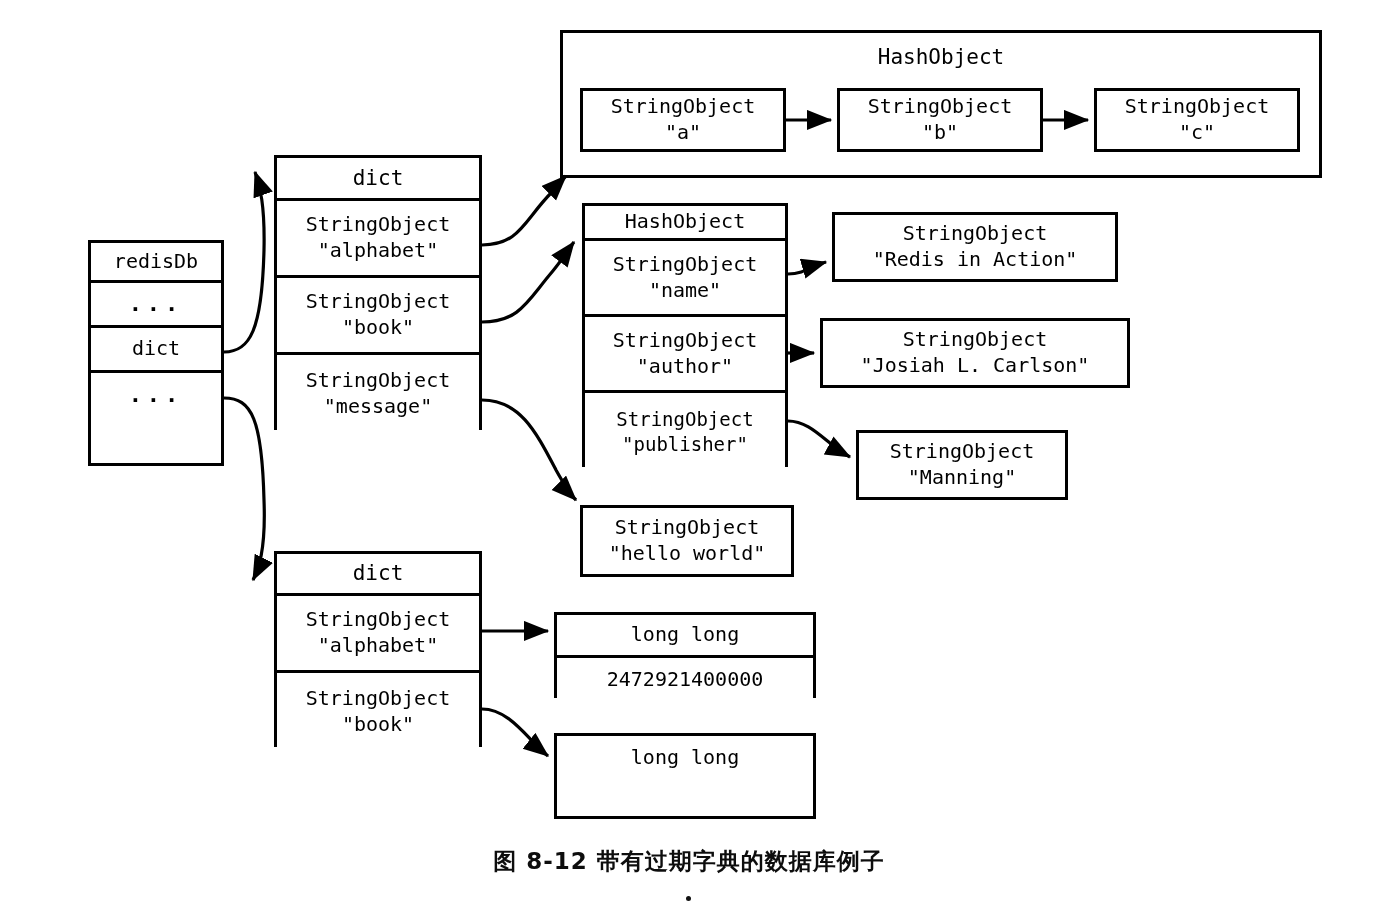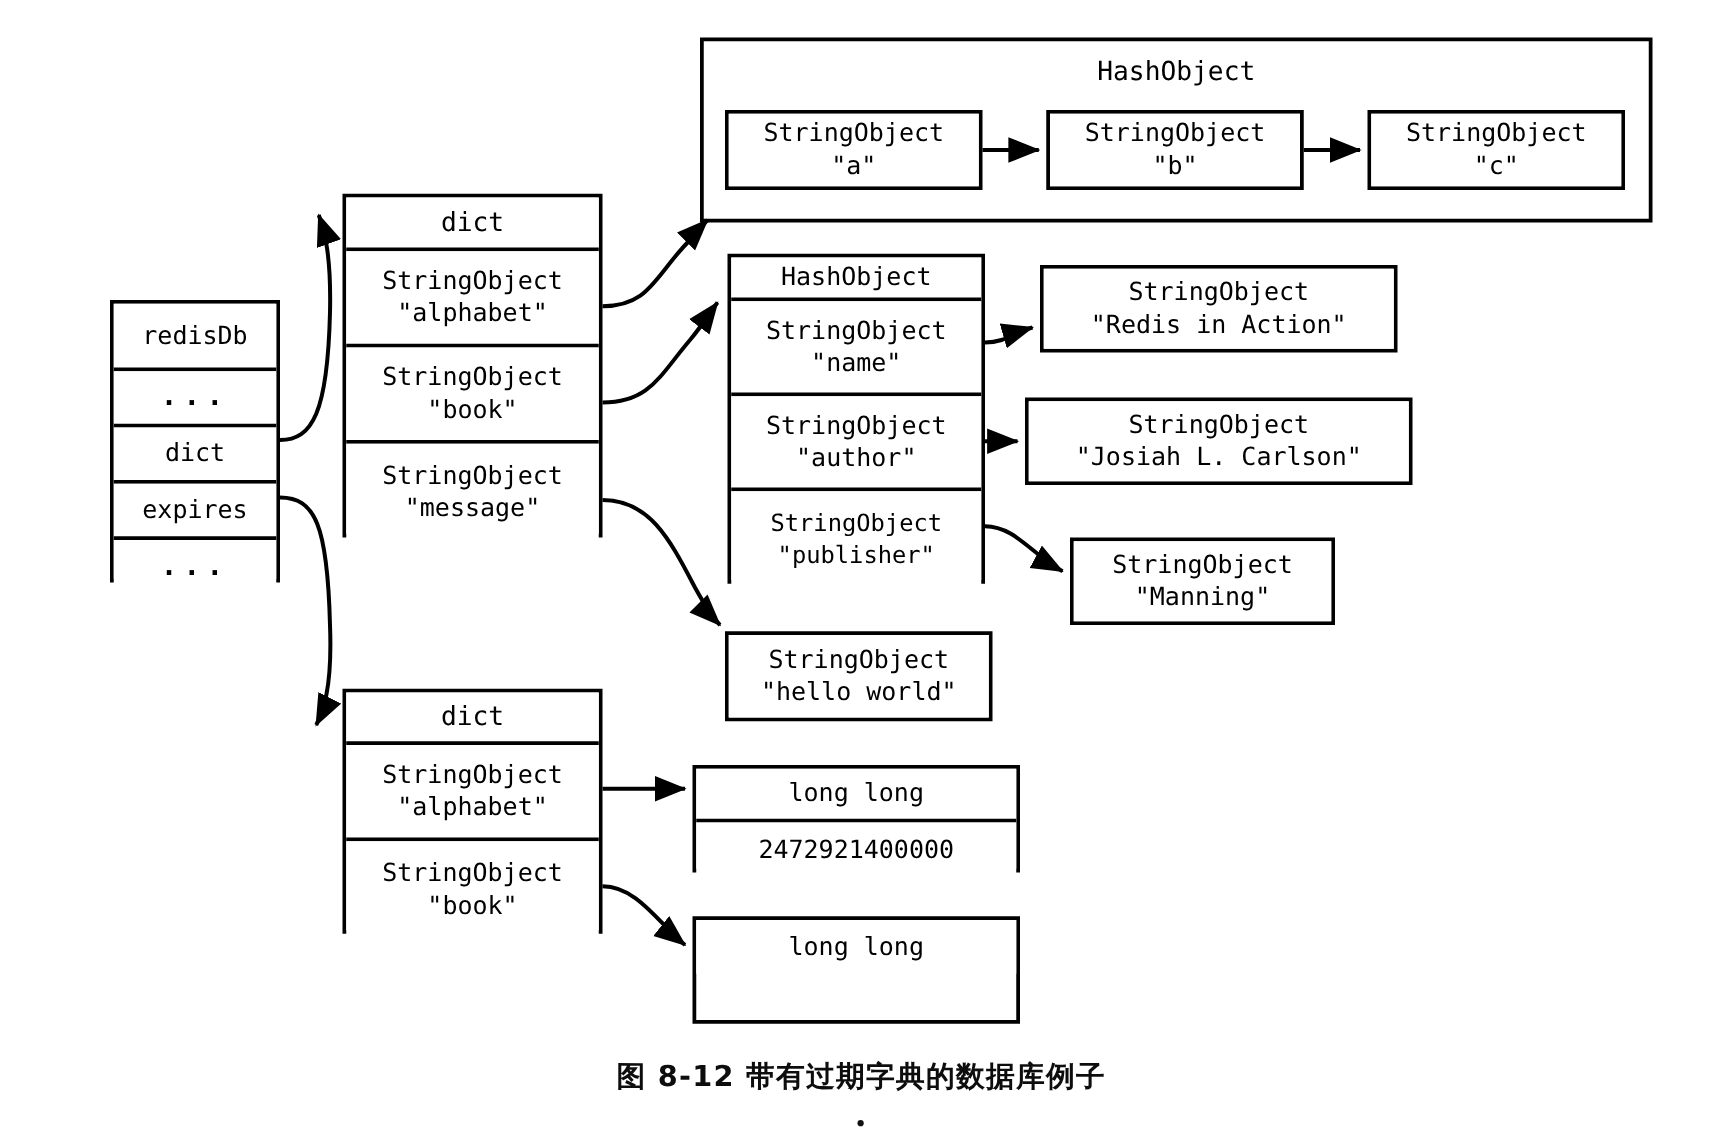--- a/index.html
+++ b/index.html
@@ -73,24 +73,23 @@
     text-align: center;
     font-size: 21px;
   }
 </style>
 </head>
 <body>
 
 <div id="page">
 
   <div class="box" style="left:88px; top:240px; width:136px; height:226px;">
-    <div class="cell t20" style="height:54px;">redisDb</div>
+    <div class="cell t20" style="height:40px;">redisDb</div>
     <div class="cell ellipsis" style="height:45px;">...</div>
     <div class="cell t20" style="height:45px;">dict</div>
-    <div class="cell t20" style="height:45px;">expires</div>
     <div class="cell ellipsis" style="height:45px;">...</div>
   </div>
 
   <div class="box" style="left:274px; top:155px; width:208px; height:275px;">
     <div class="cell t21" style="height:43px;">dict</div>
     <div class="cell t20" style="height:77px;">
       <span>StringObject</span>
       <span>"alphabet"</span>
     </div>
     <div class="cell t20" style="height:77px;">

